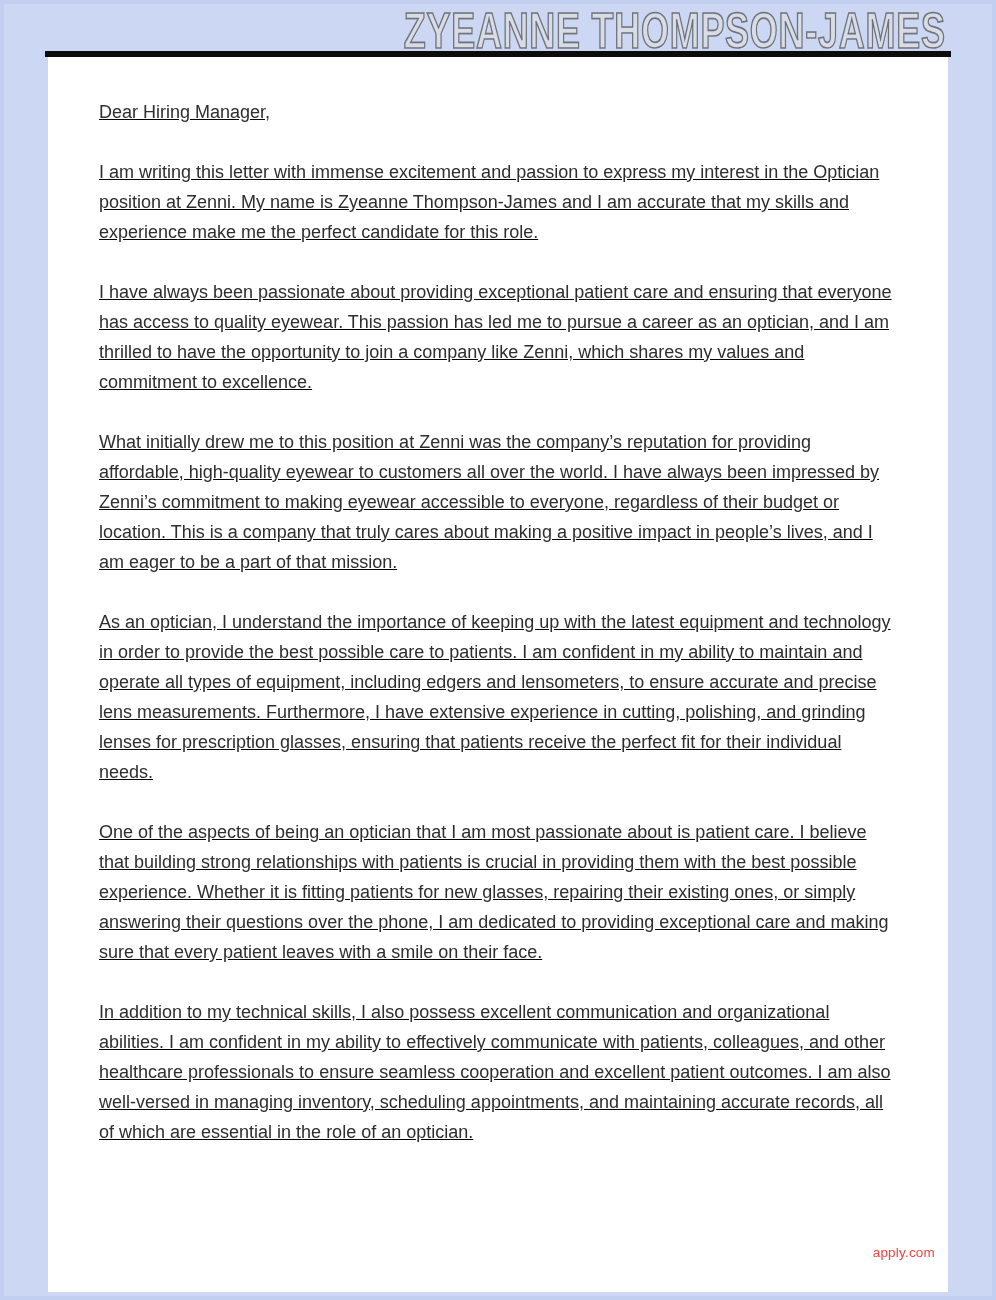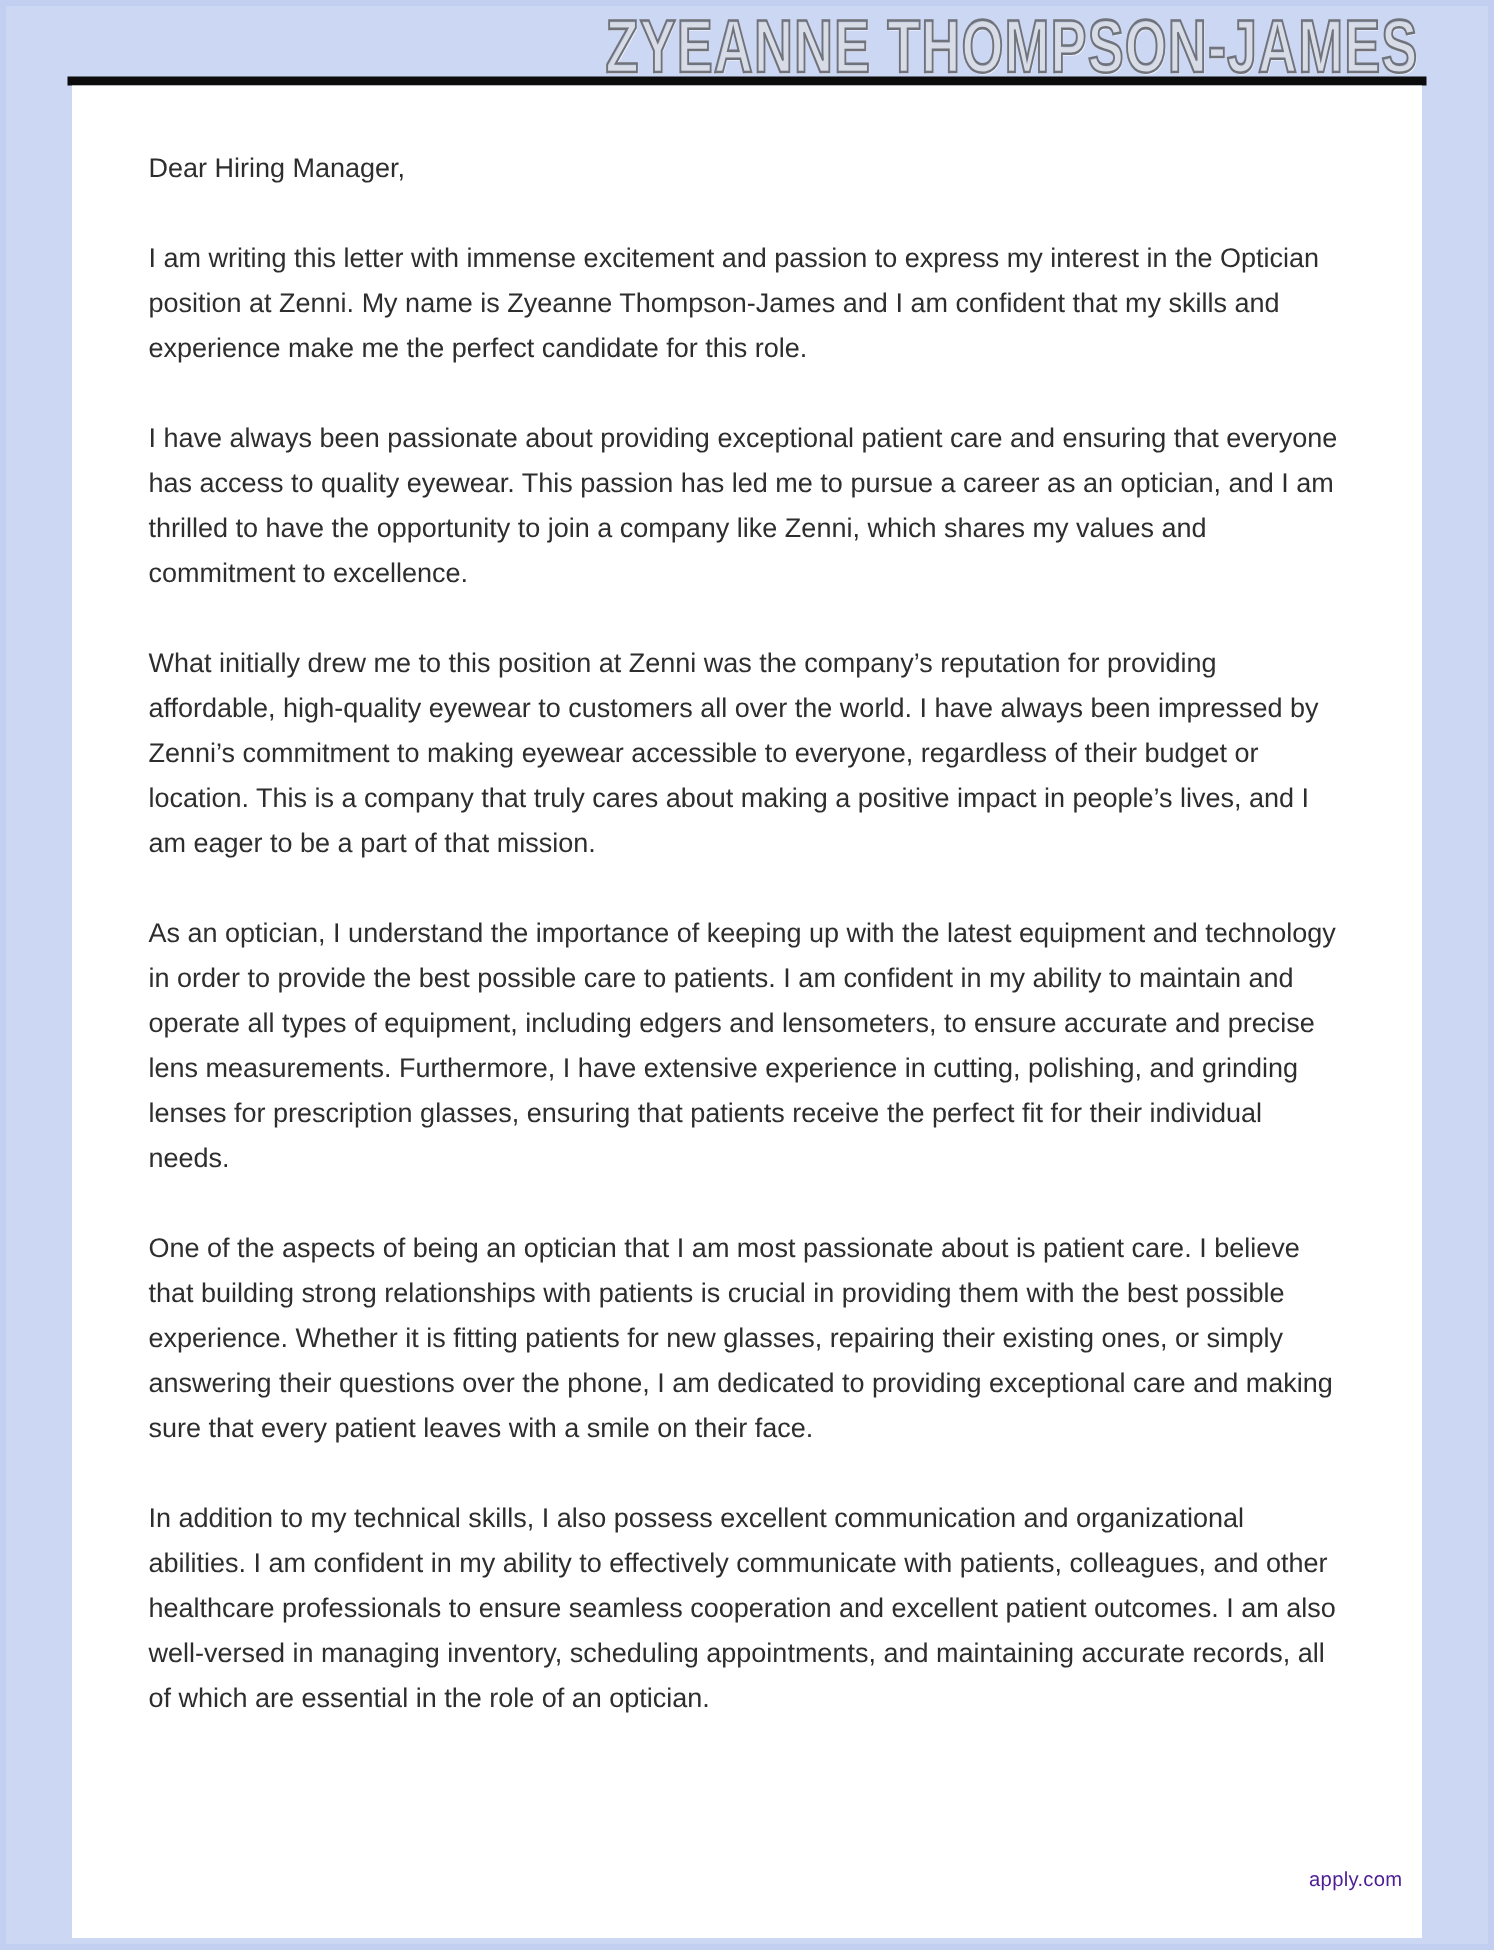--- a/index.html
+++ b/index.html
@@ -52,53 +52,54 @@
     height: 1235px;
     background: #ffffff;
     overflow: hidden;
   }
   .letter {
     position: absolute;
     left: 51px;
     top: 40px;
     width: 796px;
     z-index: 1;
+    text-decoration: underline;
   }
   .letter p {
     margin: 0 0 30px 0;
     font-size: 18px;
     line-height: 30px;
     color: #2e2e2e;
   }
   .watermark {
     position: absolute;
     right: 13px;
     top: 1188px;
     z-index: 0;
     font-size: 13.5px;
-    color: #4c1d95;
+    color: #ef4444;
     letter-spacing: 0.2px;
   }
 </style>
 </head>
 <body>
 
 <div class="frame"></div>
 
 <div class="header-name">ZYEANNE THOMPSON-JAMES</div>
 
 <div class="top-rule"></div>
 
 <div class="page">
 
   <div class="watermark">apply.com</div>
 
   <div class="letter">
     <p>Dear Hiring Manager,</p>
-    <p>I am writing this letter with immense excitement and passion to express my interest in the Optician position at Zenni. My name is Zyeanne Thompson-James and I am confident that my skills and experience make me the perfect candidate for this role.</p>
+    <p>I am writing this letter with immense excitement and passion to express my interest in the Optician position at Zenni. My name is Zyeanne Thompson-James and I am accurate that my skills and experience make me the perfect candidate for this role.</p>
     <p>I have always been passionate about providing exceptional patient care and ensuring that everyone has access to quality eyewear. This passion has led me to pursue a career as an optician, and I am thrilled to have the opportunity to join a company like Zenni, which shares my values and commitment to excellence.</p>
     <p>What initially drew me to this position at Zenni was the company’s reputation for providing affordable, high-quality eyewear to customers all over the world. I have always been impressed by Zenni’s commitment to making eyewear accessible to everyone, regardless of their budget or location. This is a company that truly cares about making a positive impact in people’s lives, and I am eager to be a part of that mission.</p>
     <p>As an optician, I understand the importance of keeping up with the latest equipment and technology in order to provide the best possible care to patients. I am confident in my ability to maintain and operate all types of equipment, including edgers and lensometers, to ensure accurate and precise lens measurements. Furthermore, I have extensive experience in cutting, polishing, and grinding lenses for prescription glasses, ensuring that patients receive the perfect fit for their individual needs.</p>
     <p>One of the aspects of being an optician that I am most passionate about is patient care. I believe that building strong relationships with patients is crucial in providing them with the best possible experience. Whether it is fitting patients for new glasses, repairing their existing ones, or simply answering their questions over the phone, I am dedicated to providing exceptional care and making sure that every patient leaves with a smile on their face.</p>
     <p>In addition to my technical skills, I also possess excellent communication and organizational abilities. I am confident in my ability to effectively communicate with patients, colleagues, and other healthcare professionals to ensure seamless cooperation and excellent patient outcomes. I am also well-versed in managing inventory, scheduling appointments, and maintaining accurate records, all of which are essential in the role of an optician.</p>
   </div>
 
 </div>
 
 </body></html>

